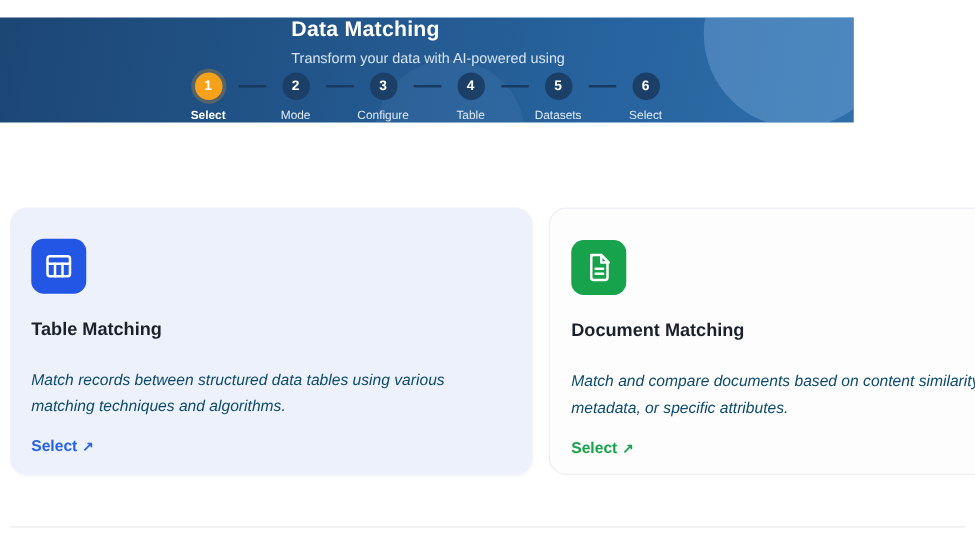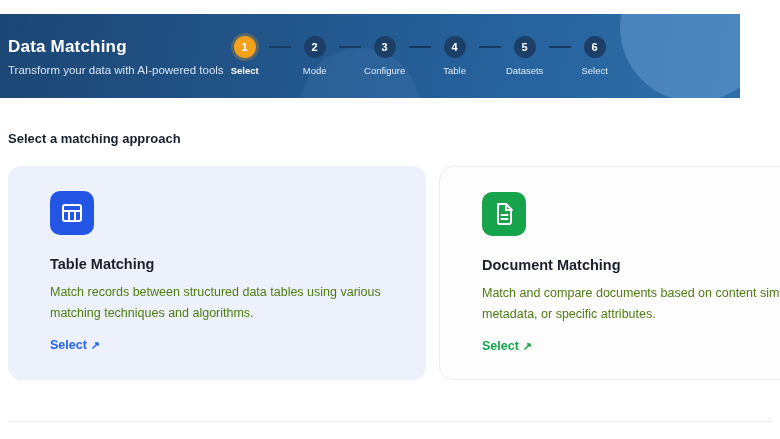--- a/index.html
+++ b/index.html
@@ -7,24 +7,24 @@
   body {
     font-family:"Liberation Sans", sans-serif;
     background:#ffffff;
     overflow:hidden;
     position:relative;
   }
   .page { position:relative; width:780px; height:439px; background:#fff; overflow:hidden; }
 
   
   .hero {
-    position:absolute; top:14px; left:0; width:740px; height:84px;
+    position:absolute; top:14px; left:0; width:683px; height:84px;
     background:linear-gradient(100deg, #1c4674 0%, #27639e 70%, #2e6fa9 100%);
-    display:flex; align-items:center; justify-content:flex-start;
-    padding:0 6px 0 8px; overflow:hidden;
+    display:flex; align-items:center; justify-content:space-between;
+    padding:0 6px 0 8px; overflow:hidden;flex-direction:column;
   }
   .hero-deco {
     position:absolute; top:-62px; right:-30px; width:150px; height:150px;
     border-radius:50%; background:rgba(125,175,225,0.38); pointer-events:none;
   }
   .hero-deco2 {
     position:absolute; bottom:-70px; left:300px; width:120px; height:120px;
     border-radius:50%; background:rgba(125,175,225,0.10); pointer-events:none;
   }
   .hero-text { position:relative; z-index:1; }
@@ -46,33 +46,33 @@
   .connector { width:22px; height:2px; background:#173a60; margin:10px 3px 0 3px; flex-shrink:0; }
 
   
   .section-heading {
     position:absolute; top:131px; left:8px;
     font-size:13px; font-weight:600; color:#17202e;
   }
   .cards { position:absolute; top:166px; left:8px; display:flex; gap:13px; }
   .card {
     width:418px; height:214px; border-radius:14px;
-    padding:25px 42px; cursor:pointer;
+    padding:25px 17px; cursor:pointer;
   }
   .card-blue { background:#edf1fb; box-shadow:0 1px 2px rgba(20,40,90,0.04); }
   .card-white { background:#fdfdfe; border:1px solid #ebedf3; }
   .card-icon {
     width:44px; height:44px; border-radius:10px;
     display:flex; align-items:center; justify-content:center;
   }
   .icon-blue { background:#2356e4; }
   .icon-green { background:#17a24c; }
   .card-icon svg { width:24px; height:24px; }
   .card-title { margin-top:21px; font-size:14.5px; font-weight:700; color:#1a202c; }
-  .card-desc { margin-top:10px; font-size:12.5px; color:#4d7c0f; line-height:1.65; max-width:364px; }
+  .card-desc { margin-top:22px; font-size:12.5px; color:#0c4a6e; line-height:1.65; max-width:364px;font-style:italic; }
   .card-action {
     margin-top:15px; display:inline-flex; align-items:center; gap:4px;
     font-size:12.5px; font-weight:600; cursor:pointer;
   }
   .action-blue { color:#2563eb; }
   .action-green { color:#16a34a; }
   .card-action .arrow { font-size:11px; }
 
   .divider { position:absolute; left:8px; right:8px; bottom:17px; height:1px; background:#e7e9ee; }
 </style>
@@ -80,21 +80,21 @@
 <body>
 
 <div class="page">
 
   <div class="hero">
     <div class="hero-deco"></div>
     <div class="hero-deco2"></div>
 
     <div class="hero-text">
       <div class="hero-title">Data Matching</div>
-      <div class="hero-subtitle">Transform your data with AI-powered tools</div>
+      <div class="hero-subtitle">Transform your data with AI-powered using</div>
     </div>
 
     <div class="stepper">
       <div class="step active">
         <div class="step-circle">1</div>
         <div class="step-label">Select</div>
       </div>
       <div class="connector"></div>
       <div class="step">
         <div class="step-circle">2</div>
@@ -116,21 +116,20 @@
         <div class="step-label">Datasets</div>
       </div>
       <div class="connector"></div>
       <div class="step">
         <div class="step-circle">6</div>
         <div class="step-label">Select</div>
       </div>
     </div>
   </div>
 
-  <div class="section-heading">Select a matching approach</div>
 
   <div class="cards">
 
     <div class="card card-blue">
       <div class="card-icon icon-blue">
         <svg viewBox="0 0 24 24" fill="none" stroke="#ffffff" stroke-width="2" stroke-linecap="round" stroke-linejoin="round">
           <rect x="3" y="4" width="18" height="16" rx="2"></rect>
           <line x1="3" y1="10" x2="21" y2="10"></line>
           <line x1="9" y1="10" x2="9" y2="20"></line>
           <line x1="15" y1="10" x2="15" y2="20"></line>

